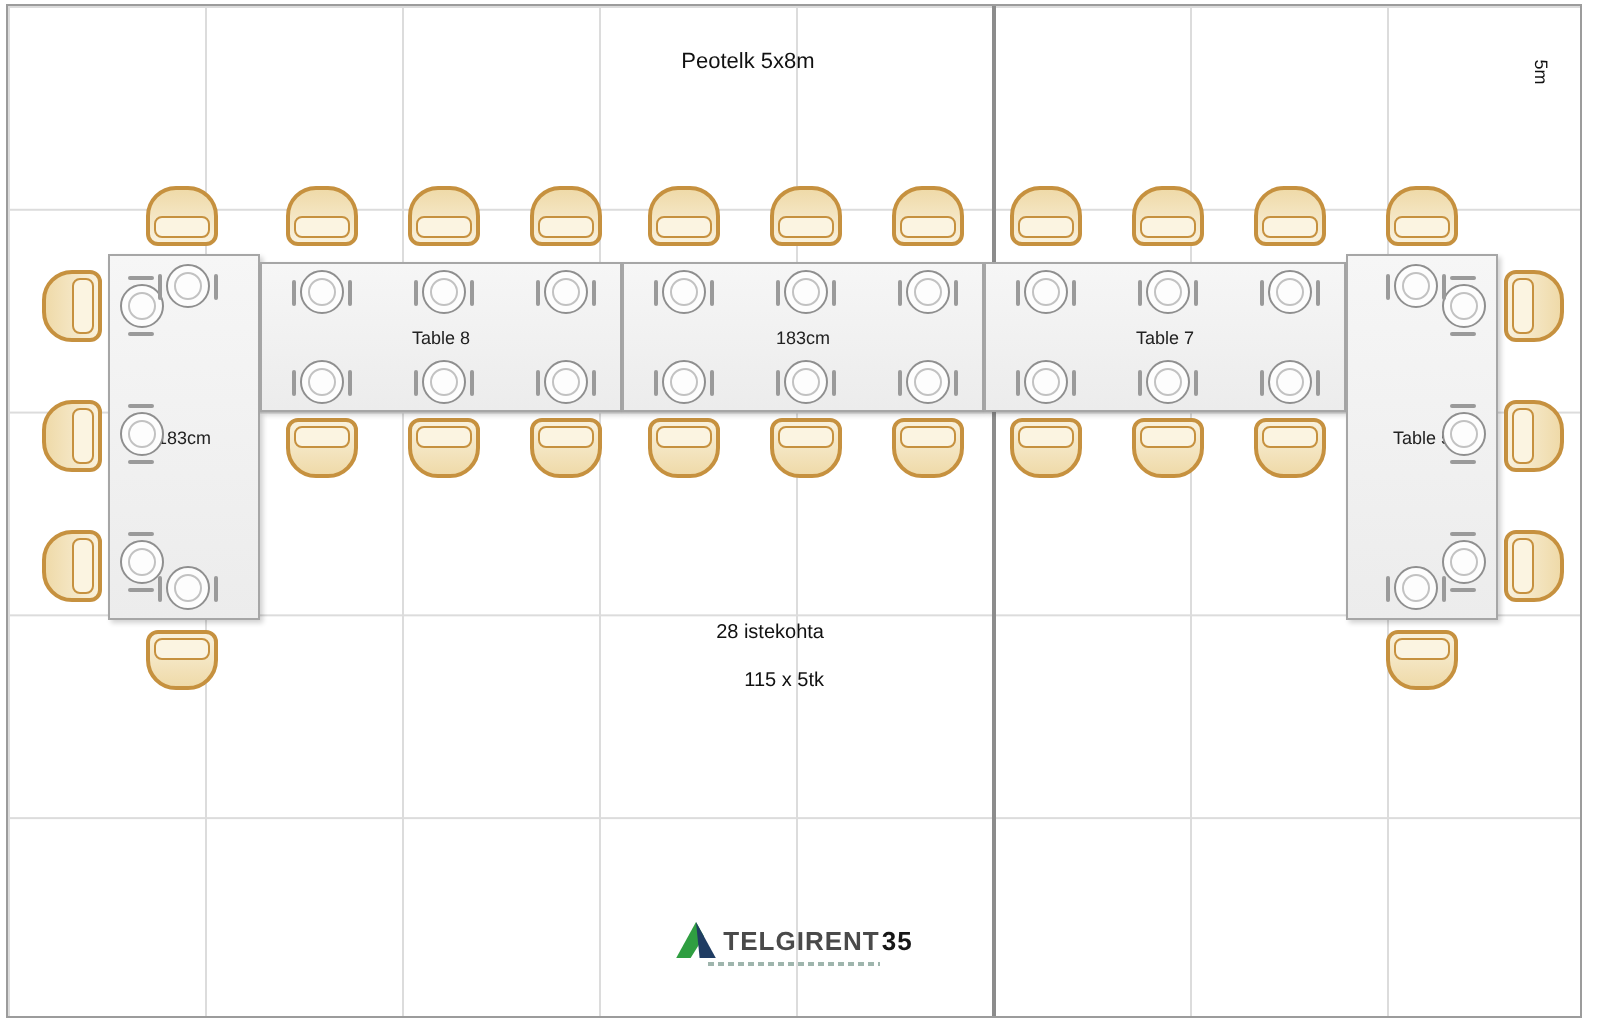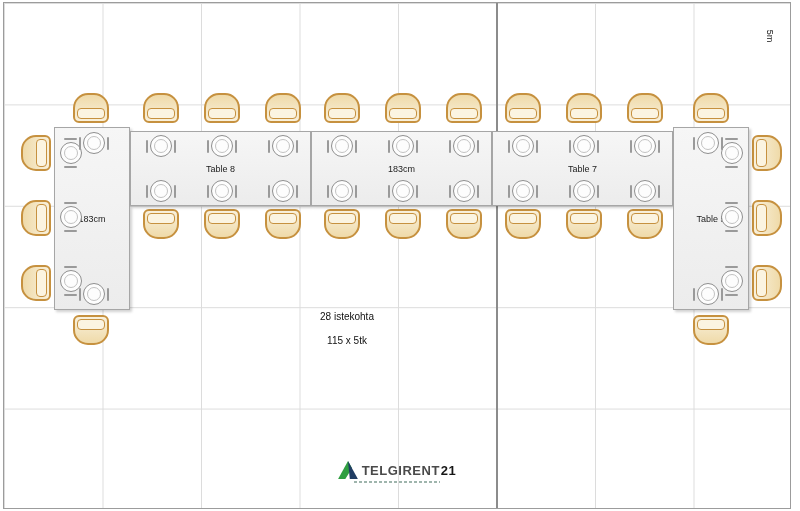--- a/index.html
+++ b/index.html
@@ -44,36 +44,37 @@
     position:absolute;width:22px;height:22px;box-sizing:border-box;z-index:3;
     border:1px solid #8f8f8f;border-radius:50%;background:#fdfdfd;
   }
   .plate::before{content:"";position:absolute;inset:3px;border:1px solid #c2c2c2;border-radius:50%;}
   .plate::after{
     content:"";position:absolute;left:-5px;top:4px;width:2px;height:13px;
     background:#9a9a9a;border-radius:1px;box-shadow:28px 0 0 #9a9a9a;
   }
 
   
-  .notes{position:absolute;left:278px;top:308px;width:130px;text-align:center;font-size:10px;color:#111;z-index:4;}
+  .notes{position:absolute;left:278px;top:308px;width:130px;text-align:right;font-size:10px;color:#111;z-index:4;}
   .notes .line2{margin-top:13px;}
 
   
   .logo{position:absolute;left:0;right:0;top:458px;display:flex;flex-direction:column;align-items:center;z-index:4;}
   .logo-row{display:flex;align-items:center;gap:4px;}
   .brand{font-size:13px;font-weight:bold;color:#4a4a4a;letter-spacing:.5px;}
   .brand .num{color:#161616;margin-left:1px;}
   .tagline{width:86px;height:2px;margin-top:2px;background:repeating-linear-gradient(to right,#9fb5ad 0 3px,transparent 3px 5px);}
 </style>
 </head>
 <body>
 
 <div class="canvas">
   <div class="plan">
     <div class="divider"></div>
+    <div class="title">Peotelk 5x8m</div>
     <div class="side-label">5m</div>
 
     <div id="objects">
         <div class="table" style="left: 50px; top: 124px; width: 76px; height: 183px;">
           <span class="tlabel">183cm</span>
         </div>
         <div class="table" style="left: 126px; top: 128px; width: 181px; height: 75px;">
           <span class="tlabel">Table 8</span>
         </div>
         <div class="table" style="left: 307px; top: 128px; width: 181px; height: 75px;">
@@ -147,18 +148,18 @@
       <div>28 istekohta</div>
       <div class="line2">115 x 5tk</div>
     </div>
 
     <div class="logo">
       <div class="logo-row">
         <svg width="20" height="18" viewBox="0 0 22 20">
           <polygon points="0,20 11,0 15.5,8 8,20" fill="#2f9e41"></polygon>
           <polygon points="11,0 22,20 13,20" fill="#203d63"></polygon>
         </svg>
-        <span class="brand"><span>TELGIRENT</span><span class="num">21</span></span>
+        <span class="brand"><span>TELGIRENT</span><span class="num">35</span></span>
       </div>
       <div class="tagline"></div>
     </div>
   </div>
 </div>
 
 </body></html>

